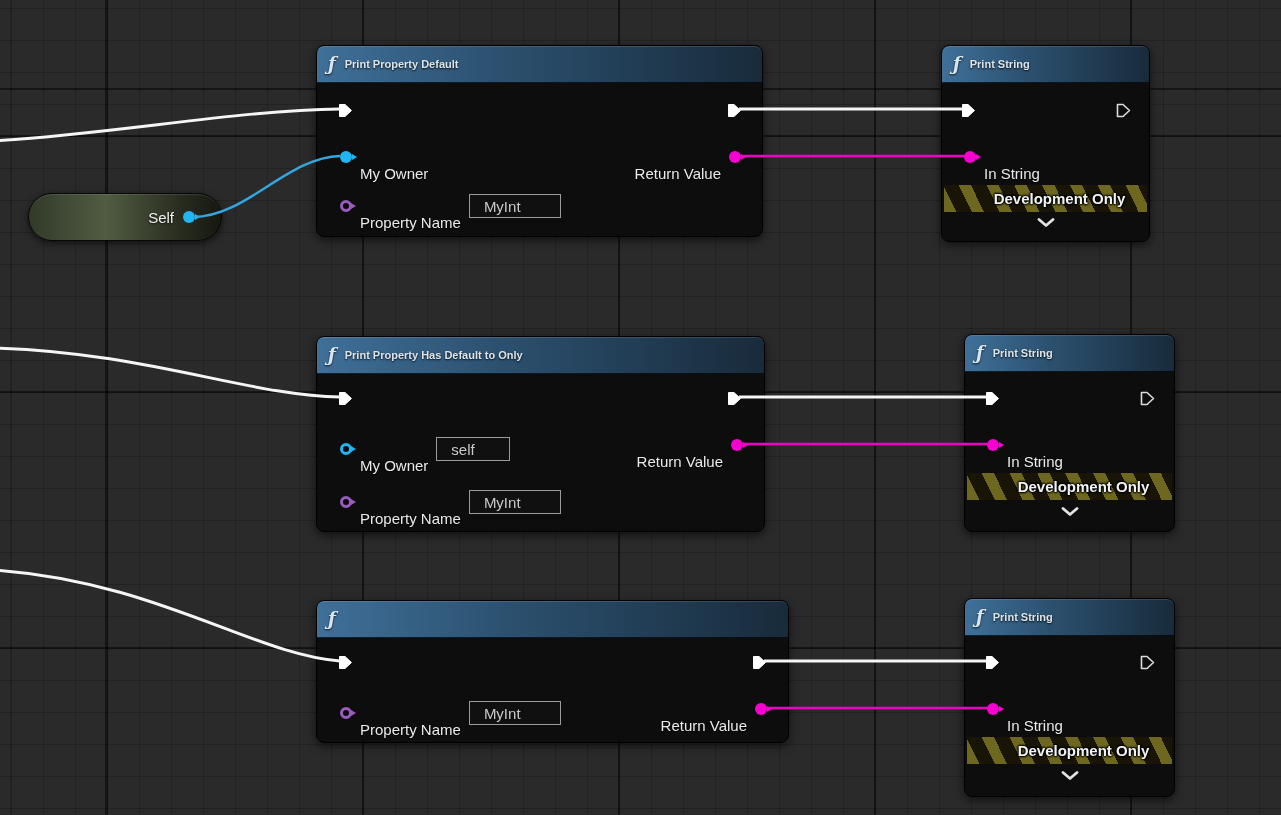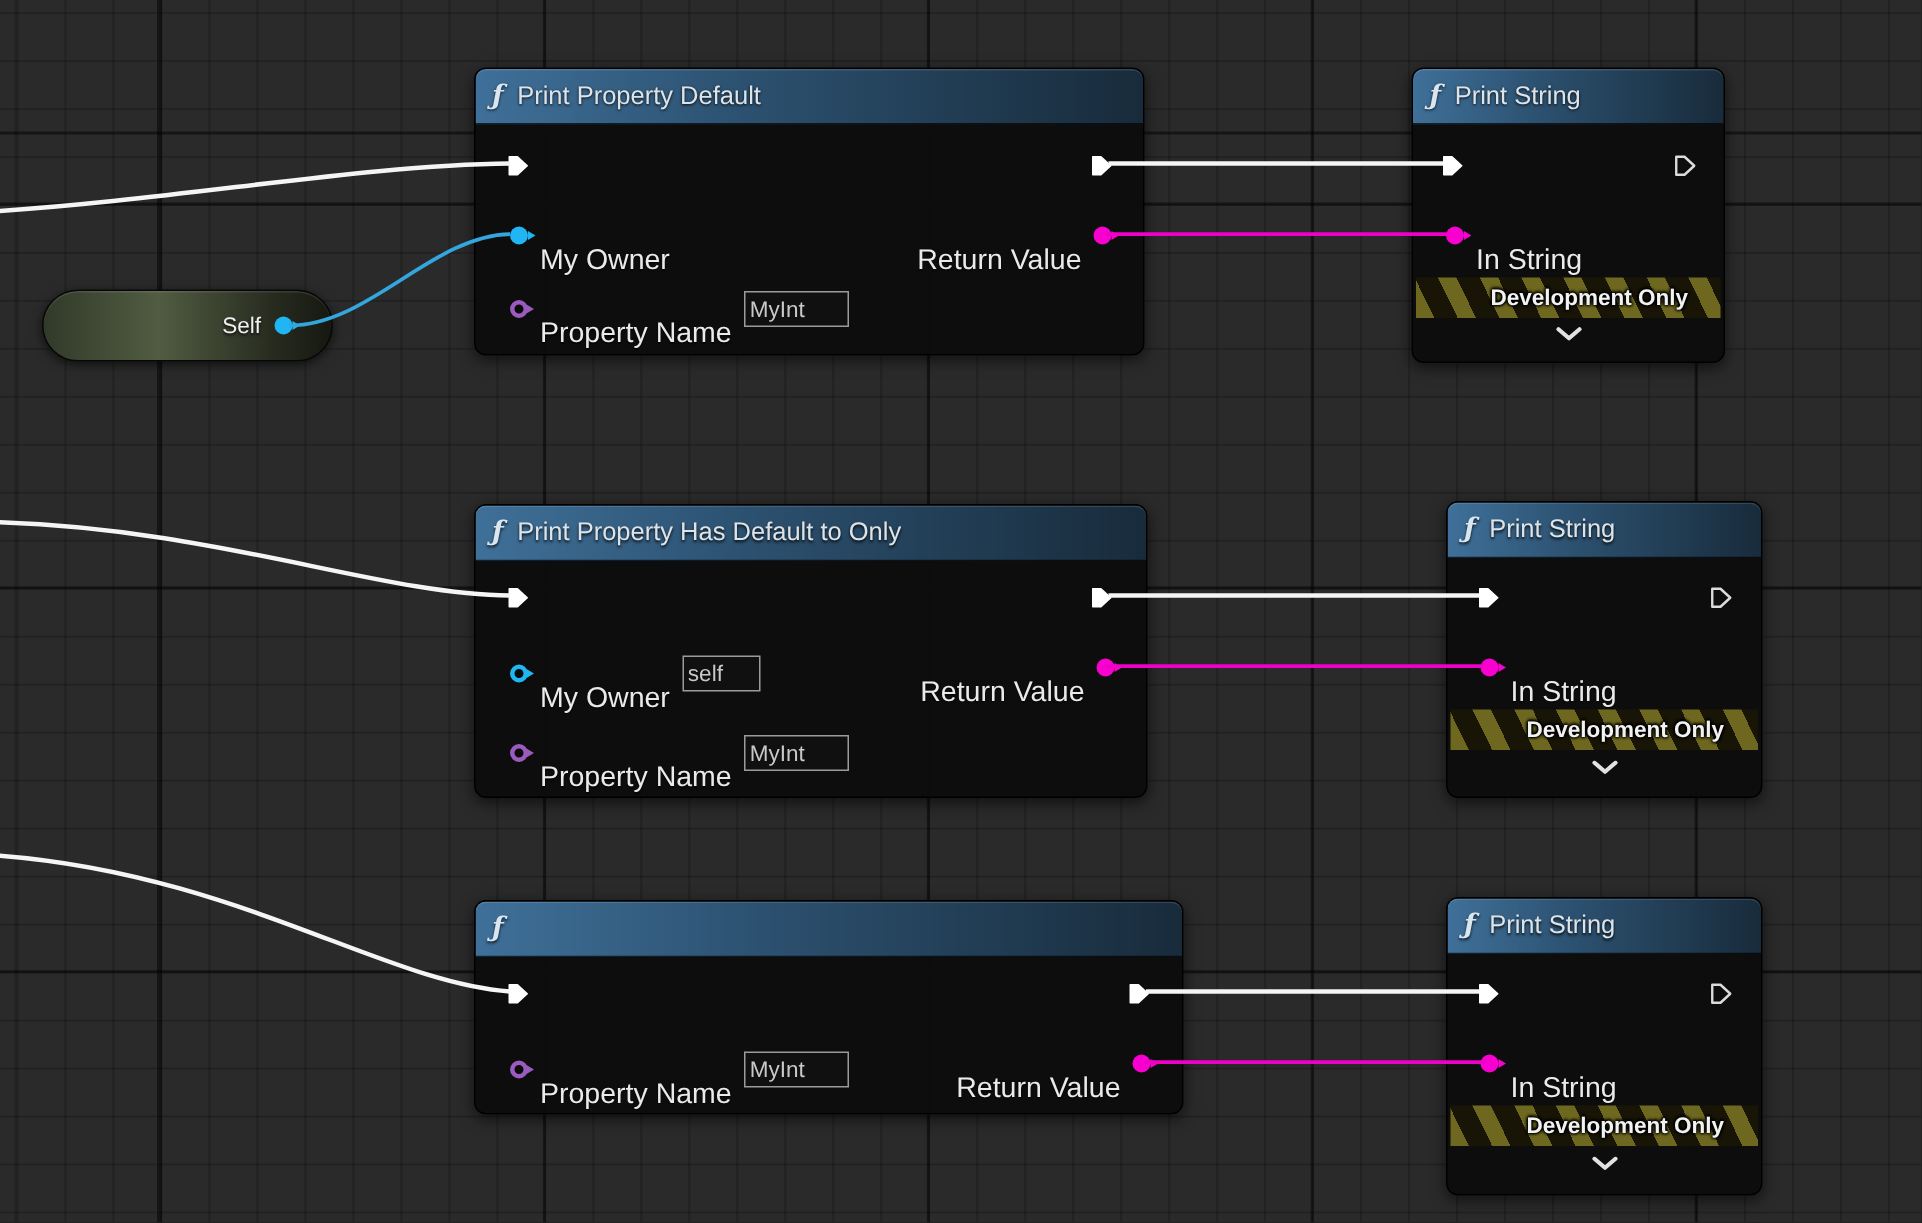--- a/index.html
+++ b/index.html
@@ -26,43 +26,43 @@
     background:linear-gradient(to right,#3f7099 0%,#2c5170 40%,#182b3b 100%);
     display:flex;align-items:center;gap:9px;padding:0 11px;
     border-bottom:1px solid rgba(0,0,0,0.7);
     box-shadow:inset 0 1px 0 rgba(255,255,255,0.12);
   }
   .fn-icon{
     font-family:"DejaVu Serif",serif;font-style:italic;font-weight:bold;
     color:#d9e6ef;font-size:18px;line-height:1;text-shadow:0 1px 2px rgba(0,0,0,0.8);
   }
   .node-title{
-    color:#dde4e9;font-weight:normal;font-size:17px;white-space:nowrap;
+    color:#dde4e9;font-weight:bold;font-size:11px;white-space:nowrap;
     text-shadow:0 1px 2px rgba(0,0,0,0.9);
   }
   .exec-pin{position:absolute;width:15px;height:15px;}
   .exec-filled path{fill:#fff;stroke:#fff;stroke-width:1;stroke-linejoin:round;}
   .exec-hollow path{fill:none;stroke:#dcdcdc;stroke-width:1.6;stroke-linejoin:round;}
   .row{position:absolute;display:flex;align-items:center;gap:8px;height:26px;}
   .pin{box-sizing:border-box;width:12px;height:12px;border-radius:50%;position:relative;flex:none;}
   .pin.filled{background:currentColor;}
   .pin.hollow{border:3px solid currentColor;background:rgba(8,8,8,0.6);}
   .pin::after{
     content:"";position:absolute;left:12px;top:50%;transform:translateY(-50%);
     width:0;height:0;border-top:3.5px solid transparent;border-bottom:3.5px solid transparent;
     border-left:5px solid currentColor;
   }
   .pin.hollow::after{left:8px;}
   .cyan{color:#1fb6f3;}
   .purple{color:#9a5bbf;}
   .magenta{color:#f800d0;}
-  .pin-label{color:#eaeaea;font-size:19px;white-space:nowrap;text-shadow:0 1px 1px rgba(0,0,0,0.7);margin-top:33px;}
+  .pin-label{color:#eaeaea;font-size:15px;white-space:nowrap;text-shadow:0 1px 1px rgba(0,0,0,0.7);margin-top:33px;}
   .pin-input{
     background:#101010;border:1px solid #9b9b9b;color:#c9c9c9;
-    font-size:15px;height:22px;padding:0 3px;font-family:"Liberation Sans",sans-serif;
+    font-size:15px;height:22px;padding:0 14px;font-family:"Liberation Sans",sans-serif;
   }
   .dev-banner{
     position:absolute;left:2px;right:2px;height:27px;
     background:repeating-linear-gradient(64deg,#6d671f 0 11px,#181507 11px 25px);
     display:flex;align-items:center;justify-content:center;padding-left:28px;
   }
   .dev-banner span{
     color:#f2f2f2;font-weight:bold;font-size:15px;
     text-shadow:0 1px 2px #000,1px 0 2px #000,-1px 0 2px #000,0 -1px 2px #000;
   }

